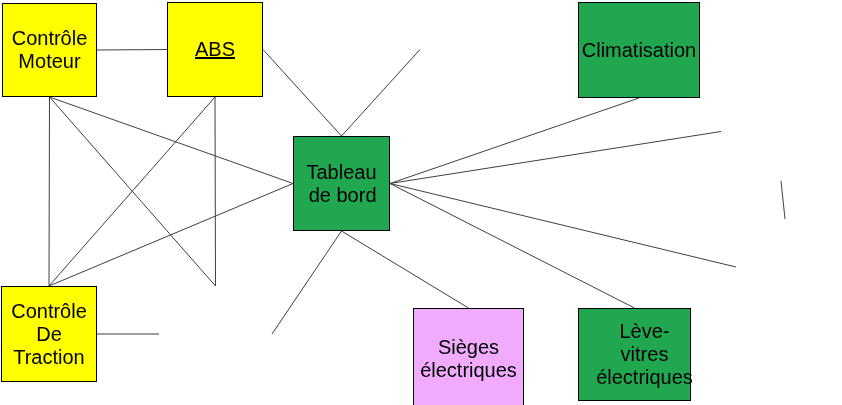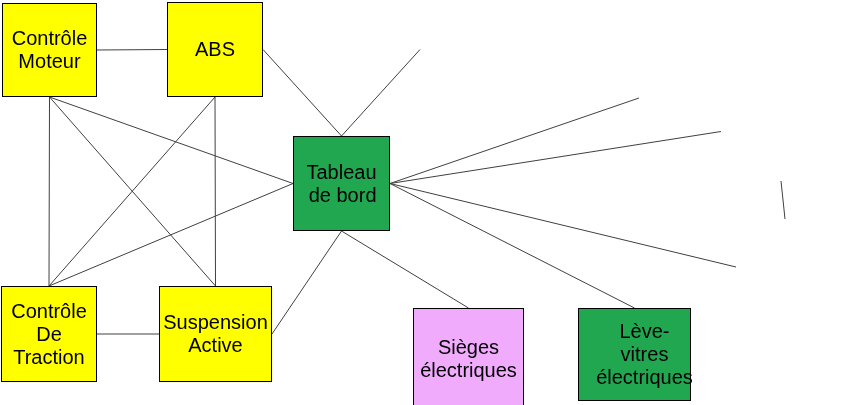--- a/index.html
+++ b/index.html
@@ -59,25 +59,24 @@
       <line x1="390" y1="183.5" x2="639" y2="98" stroke="#404040"></line>
       <line x1="390" y1="183.5" x2="721" y2="131.5" stroke="#404040"></line>
       <line x1="390" y1="183.5" x2="736" y2="267" stroke="#404040"></line>
       <line x1="390" y1="183.5" x2="634.5" y2="308" stroke="#404040"></line>
       <line x1="341.5" y1="231" x2="468.5" y2="308" stroke="#404040"></line>
       <line x1="781" y1="181" x2="785" y2="219" stroke="#404040"></line>
     </svg>
 
 <div class="node" style="left: 2px; top: 3px; width: 95px; height: 94px; background: rgb(255, 255, 0); border-color: rgb(0, 0, 0);">Contrôle
 Moteur</div>
-    <div class="node" style="left: 167px; top: 2px; width: 96px; height: 95px; background: rgb(255, 255, 0); border-color: rgb(0, 0, 0);">ABS</div>
+    <div class="node" style="left: 167px; top: 2px; width: 96px; height: 95px; background: rgb(255, 255, 0); border-color: rgb(0, 0, 0); text-decoration: underline;">ABS</div>
+    <div class="node" style="left: 578px; top: 2px; width: 122px; height: 96px; background: rgb(34, 167, 81); border-color: rgb(0, 0, 0);">Climatisation</div>
     <div class="node" style="left: 293px; top: 136px; width: 97px; height: 95px; background: rgb(34, 167, 81); border-color: rgb(0, 0, 0); text-align: right;">Tableau
 de bord</div>
     <div class="node" style="left: 1px; top: 286px; width: 96px; height: 96px; background: rgb(255, 255, 0); border-color: rgb(0, 0, 0);">Contrôle
 De
 Traction</div>
-    <div class="node" style="left: 159px; top: 286px; width: 113px; height: 96px; background: rgb(255, 255, 0); border-color: rgb(0, 0, 0);">Suspension
-Active</div>
     <div class="node" style="left: 413px; top: 308px; width: 111px; height: 101px; background: #f0abfc; border-color: rgb(0, 0, 0);">Sièges
 électriques</div>
     <div class="node" style="left: 578px; top: 308px; width: 113px; height: 93px; background: rgb(34, 167, 81); border-color: rgb(0, 0, 0); padding-left: 20px;">Lève-vitres
 électriques</div>
   </div>
 
 </body></html>

